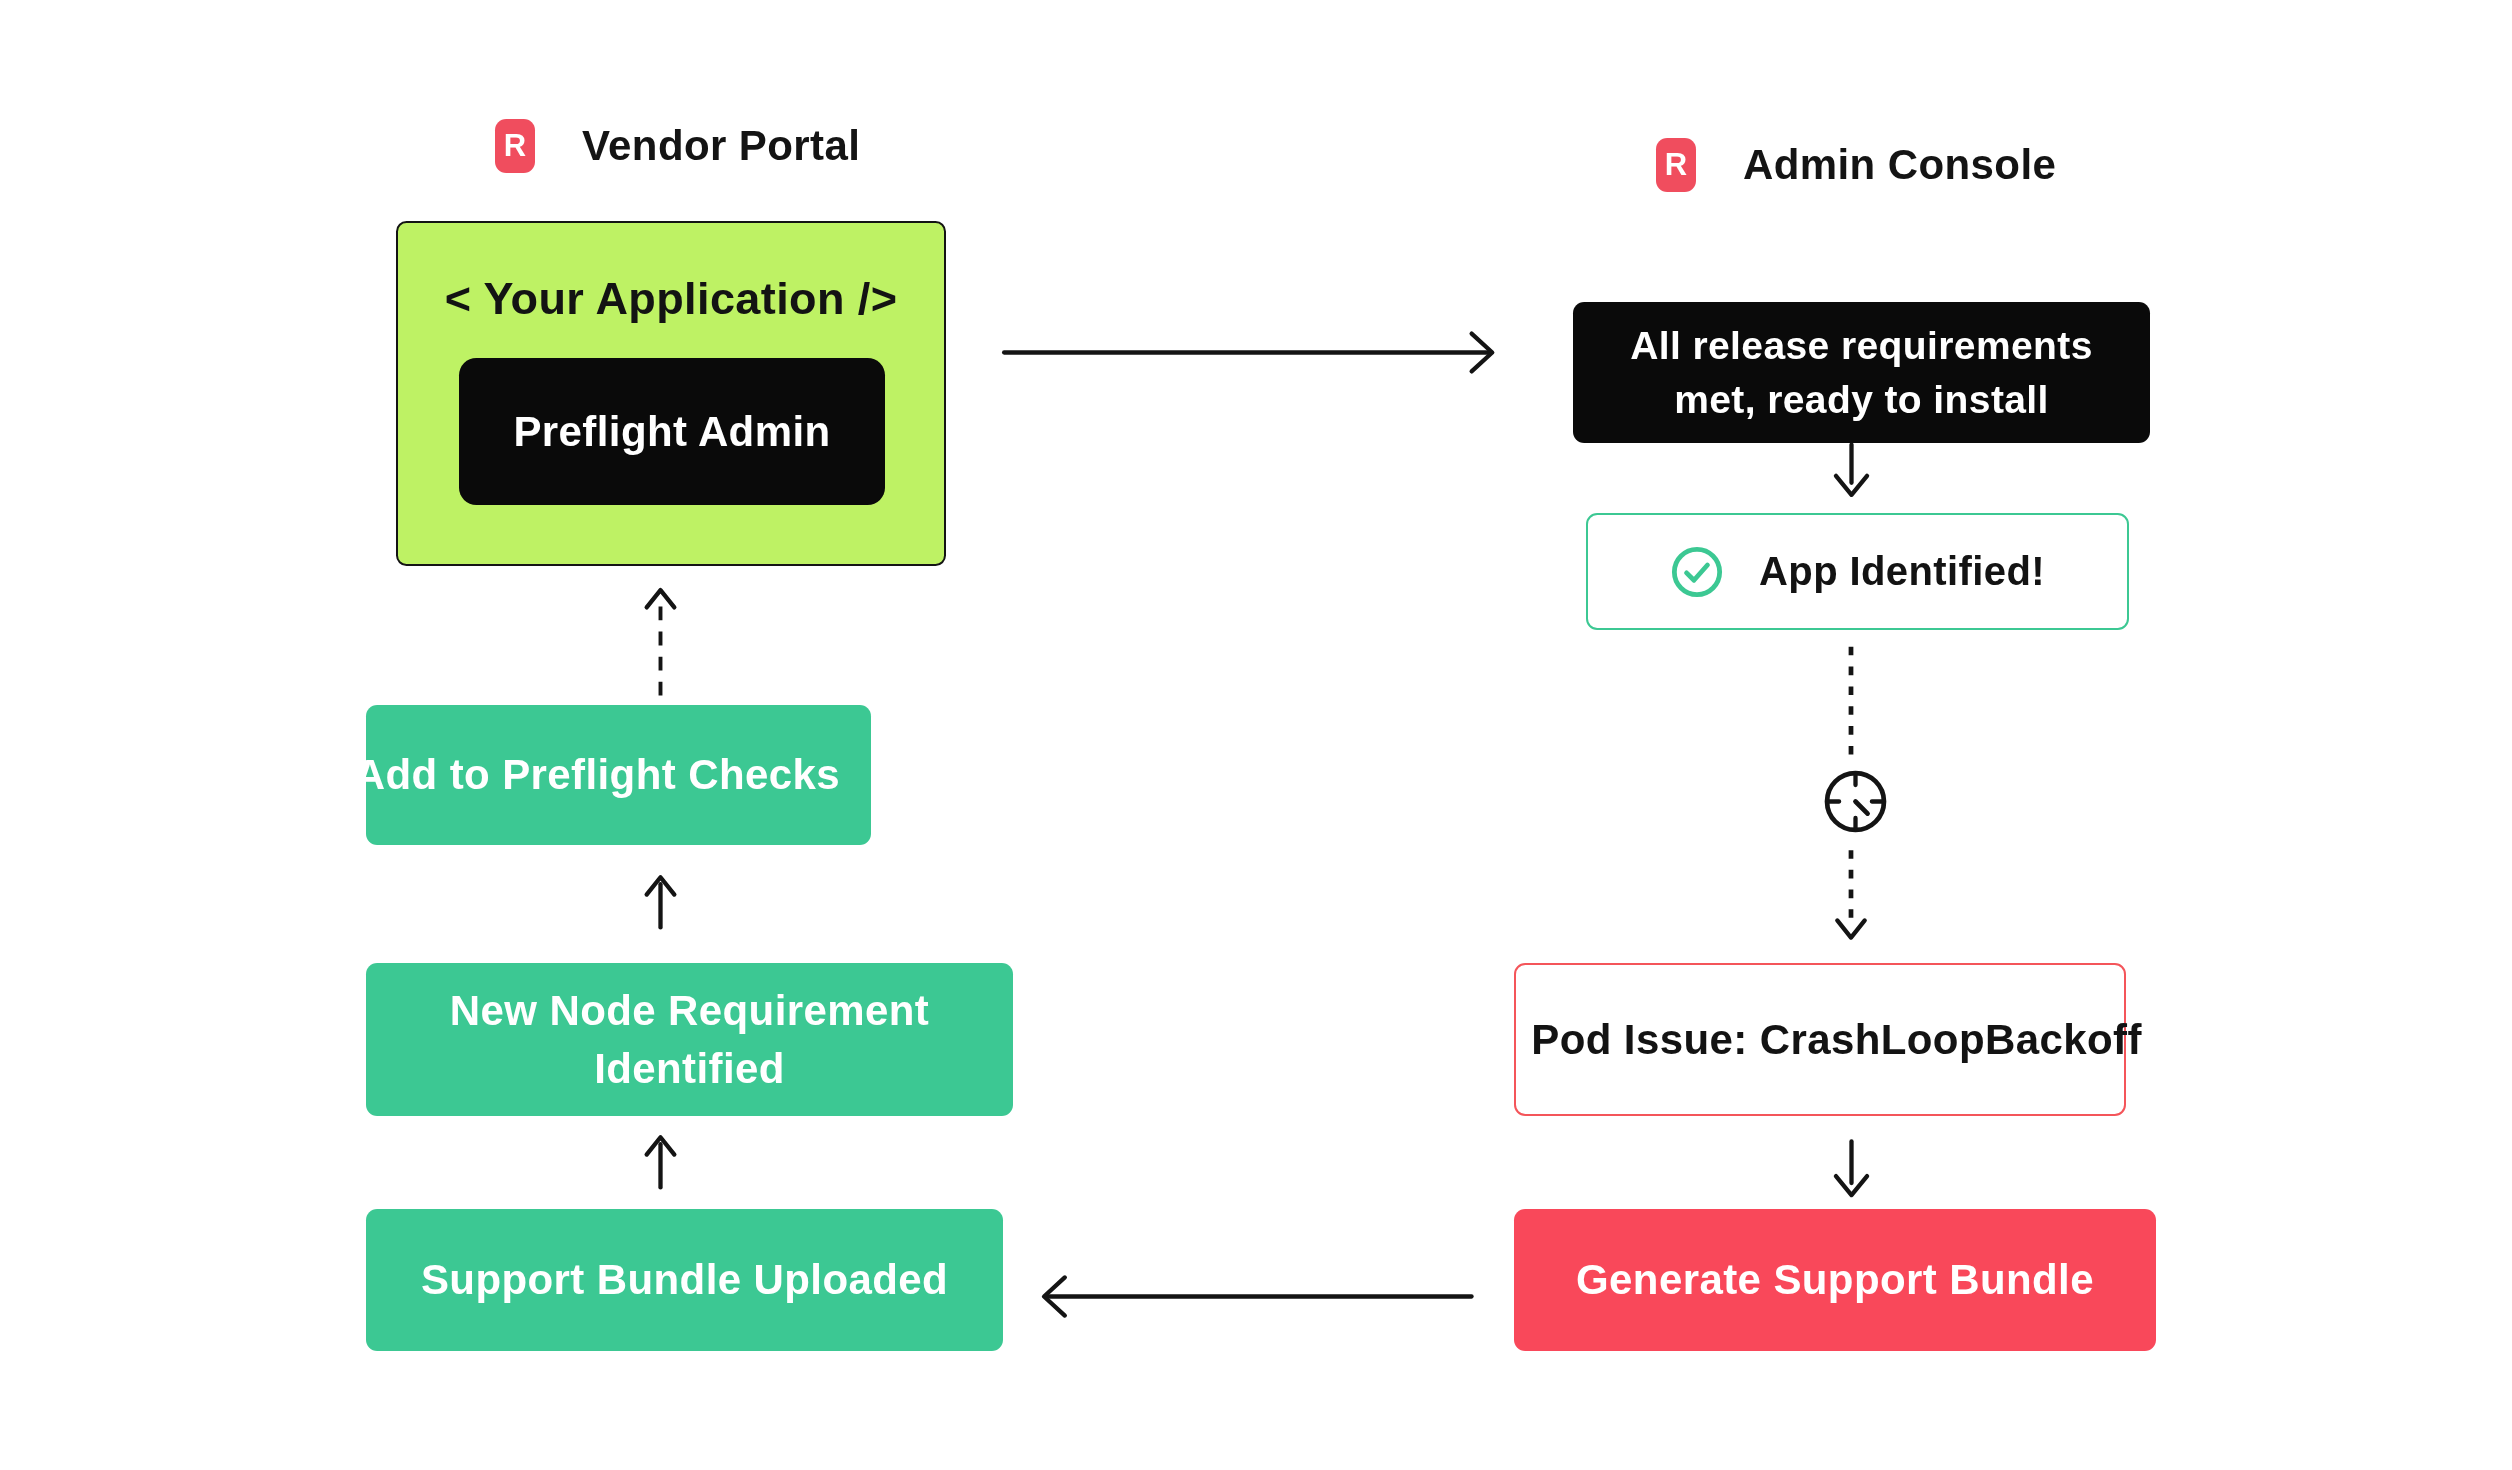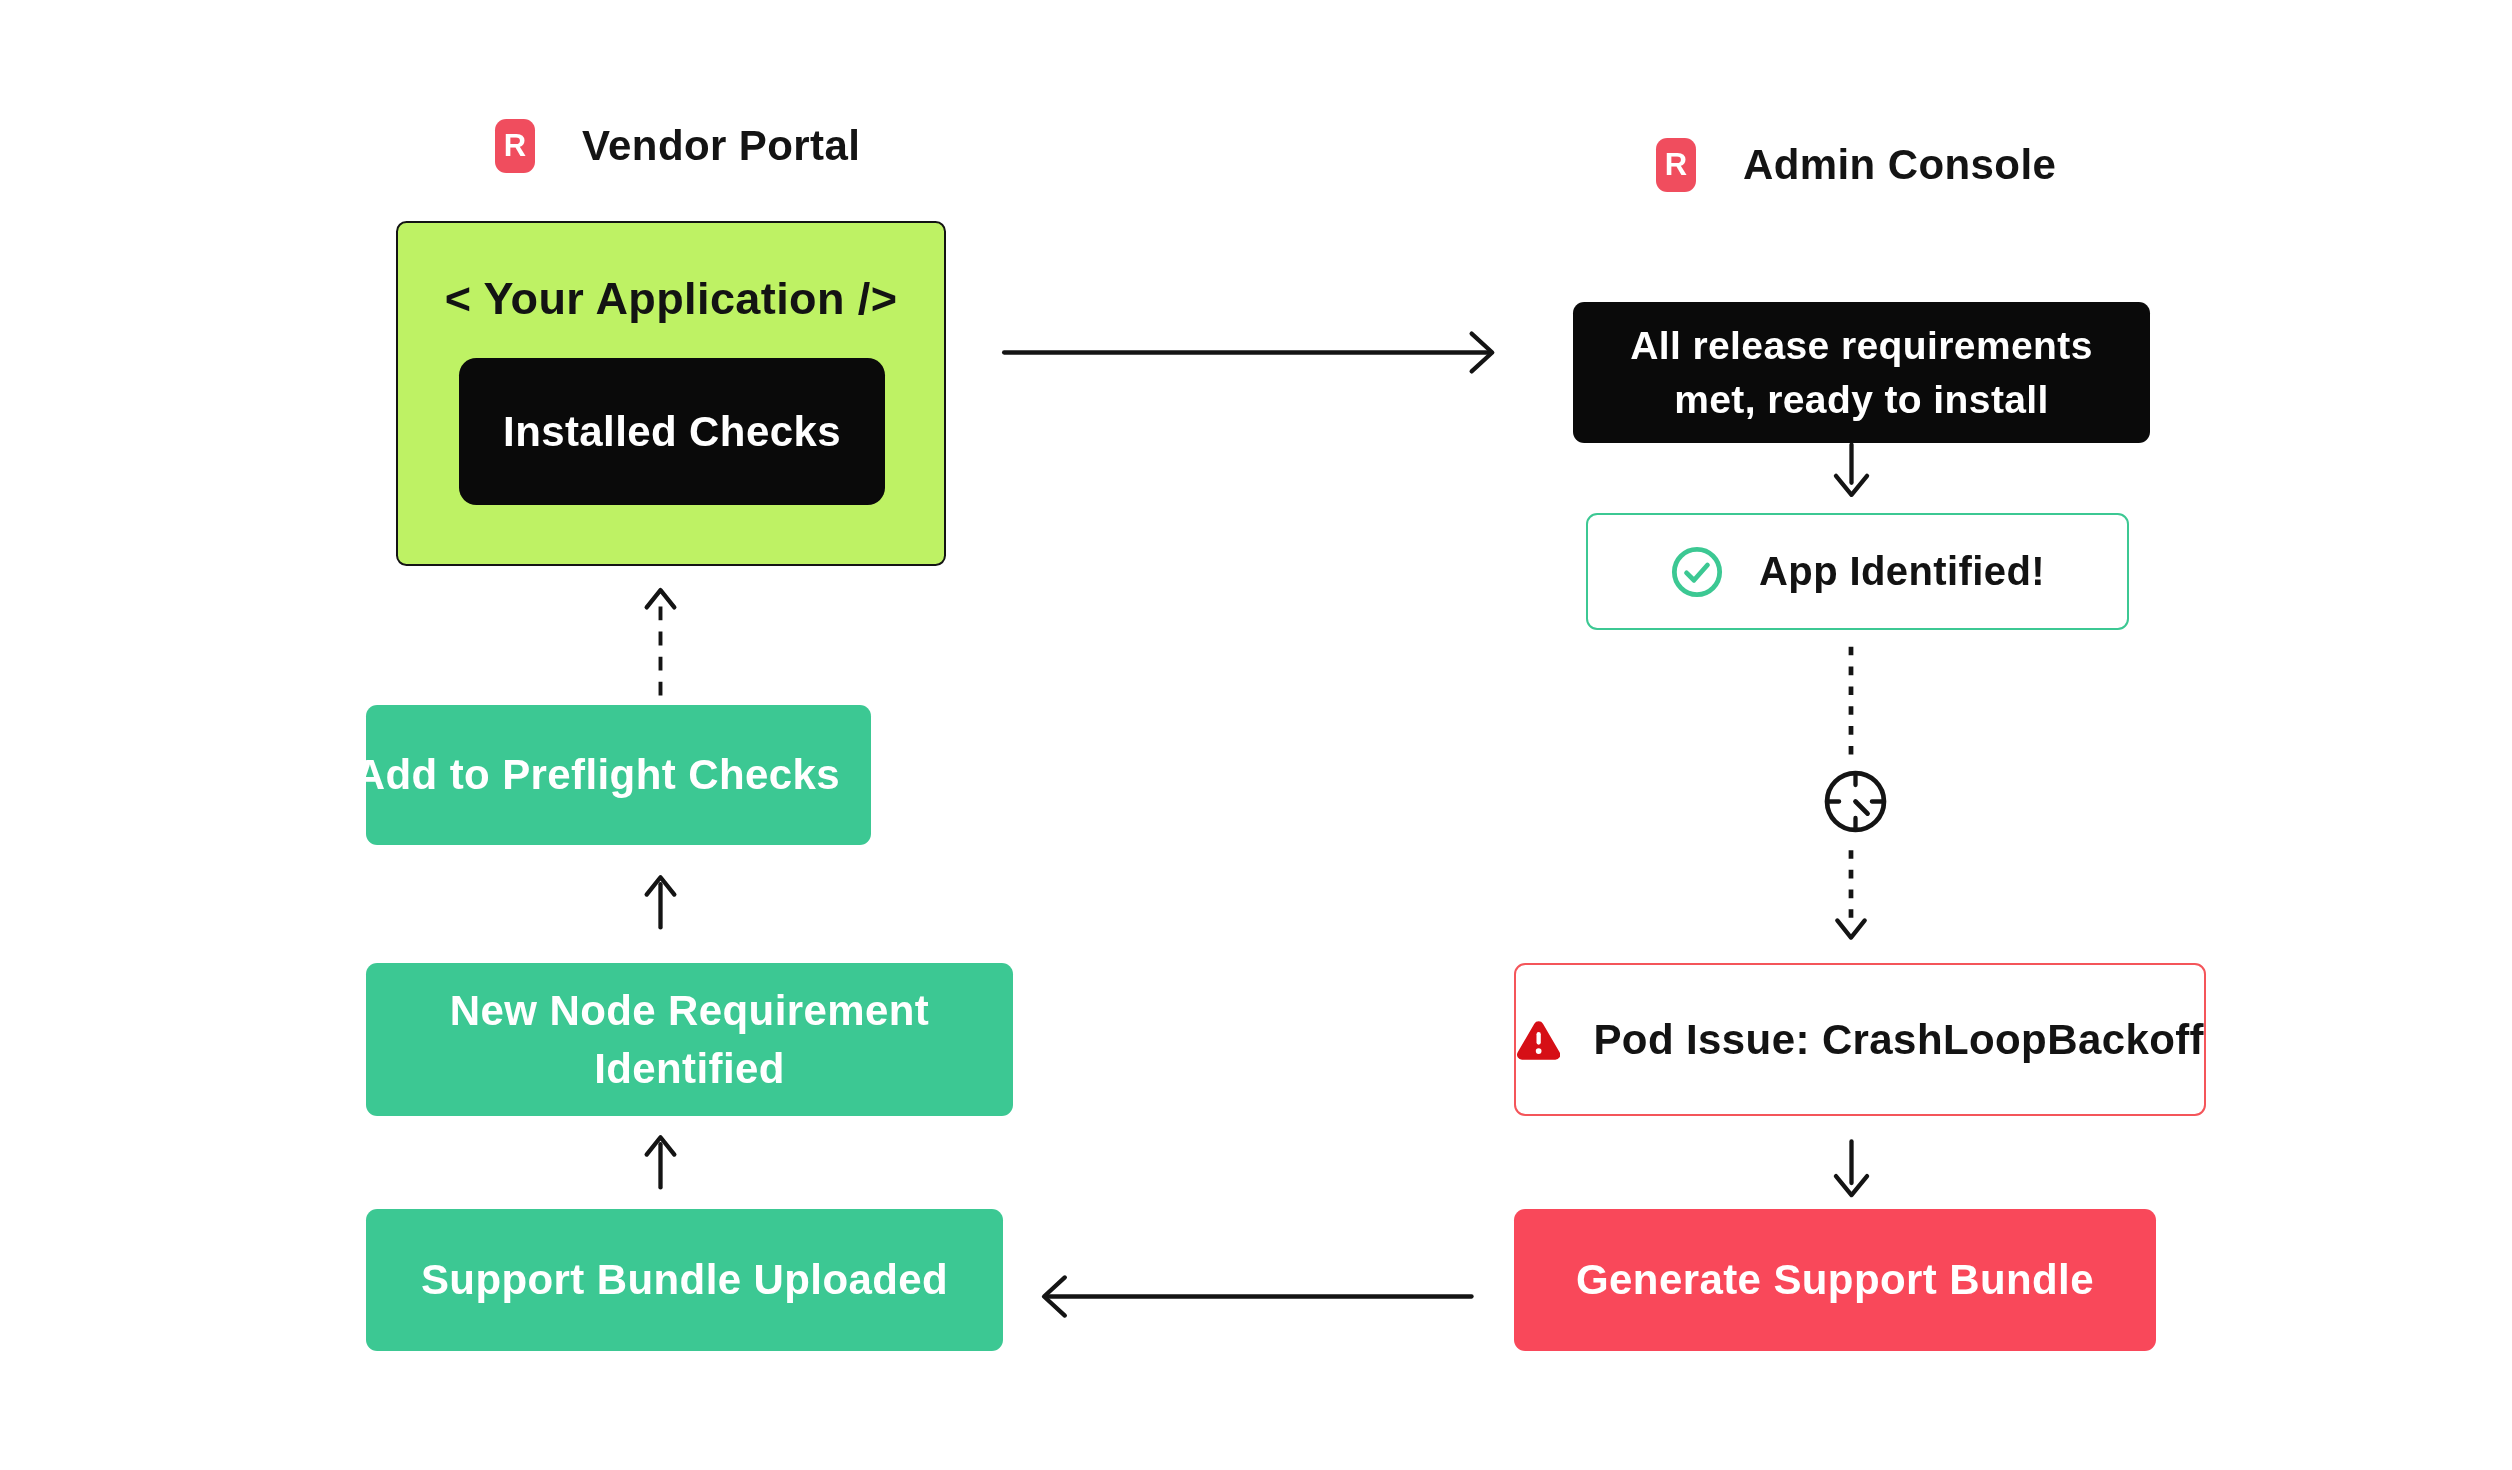--- a/index.html
+++ b/index.html
@@ -61,21 +61,21 @@
   <div class="hdr" style="left:1656px;top:138px;">
     <div class="r-logo">
       <span>R</span>
     </div>
     <div class="hdr-title">Admin Console</div>
   </div>
 
   <div class="app-box">
     <div class="app-title">&lt; Your Application /&gt;</div>
     <div class="preflight-btn">
-      <span>Installed Checks</span>
+      <span>Preflight Admin</span>
     </div>
   </div>
 
   <svg class="arrow" style="left:999px;top:325px;" width="519" height="55" viewBox="0 0 600 64">
     <path class="st" d="M4 32 H570"></path>
     <path class="st" d="M548 10 L572 32 L548 54"></path>
   </svg>
 
   <div class="flow-box black" style="left:1573px;top:302px;width:577px;height:141px;">
     <div>
@@ -105,21 +105,21 @@
     <circle cx="40" cy="40" r="33" fill="#ffffff" stroke="#141414" stroke-width="5.5"></circle>
     <path d="M40 9 V21 M40 59 V71 M9 40 H21 M59 40 H71" stroke="#141414" stroke-width="5" stroke-linecap="round" fill="none"></path>
     <path d="M40 40 L54 54" stroke="#141414" stroke-width="5.5" stroke-linecap="round" fill="none"></path>
   </svg>
 
   <svg class="arrow" style="left:1827px;top:848px;" width="48" height="102" viewBox="0 0 56 118">
     <path class="st-dot" d="M28 2 V88"></path>
     <path class="st" d="M12 84 L28 104 L44 84"></path>
   </svg>
 
-  <div class="flow-box outline-red" style="left:1514px;top:963px;width:692px;height:153px;gap:33px;">
+  <div class="flow-box outline-red" style="left:1514px;top:963px;width:612px;height:153px;gap:33px;">
     <svg width="54" height="48" viewBox="0 0 62 56">
       <path d="M27.3 6.2 L4.1 46.1 C2.2 49.4 4.6 53.5 8.4 53.5 H54.8 C58.6 53.5 61 49.4 59.1 46.1 L35.9 6.2 C34 2.9 29.2 2.9 27.3 6.2 Z" fill="var(--alert-red,#d60f16)" stroke="var(--alert-red,#d60f16)" stroke-width="4" stroke-linejoin="round"></path>
       <rect x="28.6" y="17" width="6" height="17.5" rx="3" fill="#ffffff"></rect>
       <circle cx="31.6" cy="43.5" r="4" fill="#ffffff"></circle>
     </svg>
     <span class="nowrap">Pod Issue: CrashLoopBackoff</span>
   </div>
 
   <svg class="arrow" style="left:1829px;top:1138px;" width="45" height="64" viewBox="0 0 52 74">
     <path class="st" d="M26 4 V52"></path>

